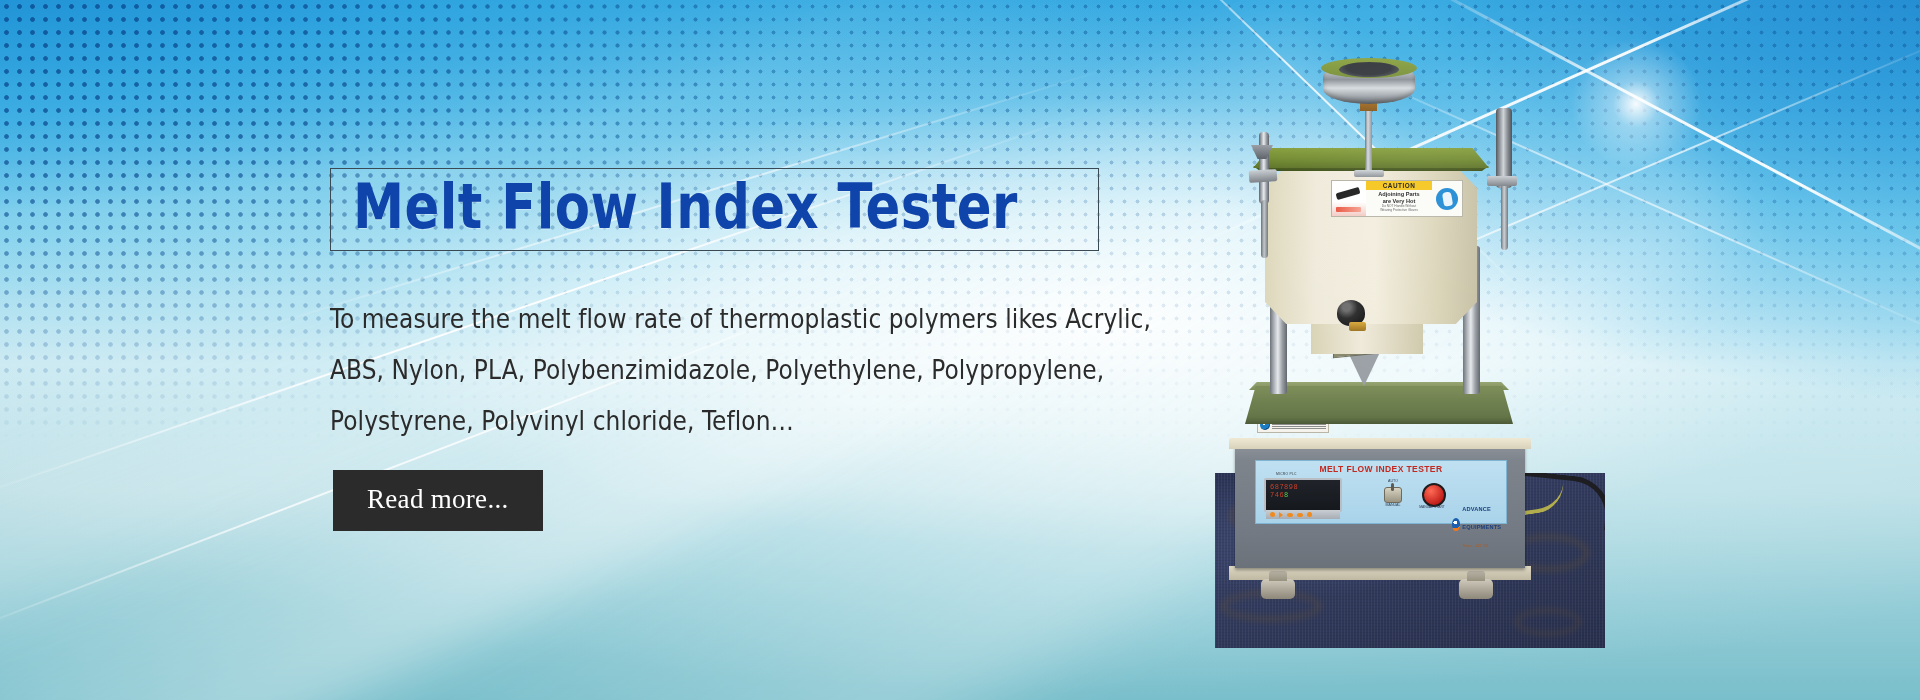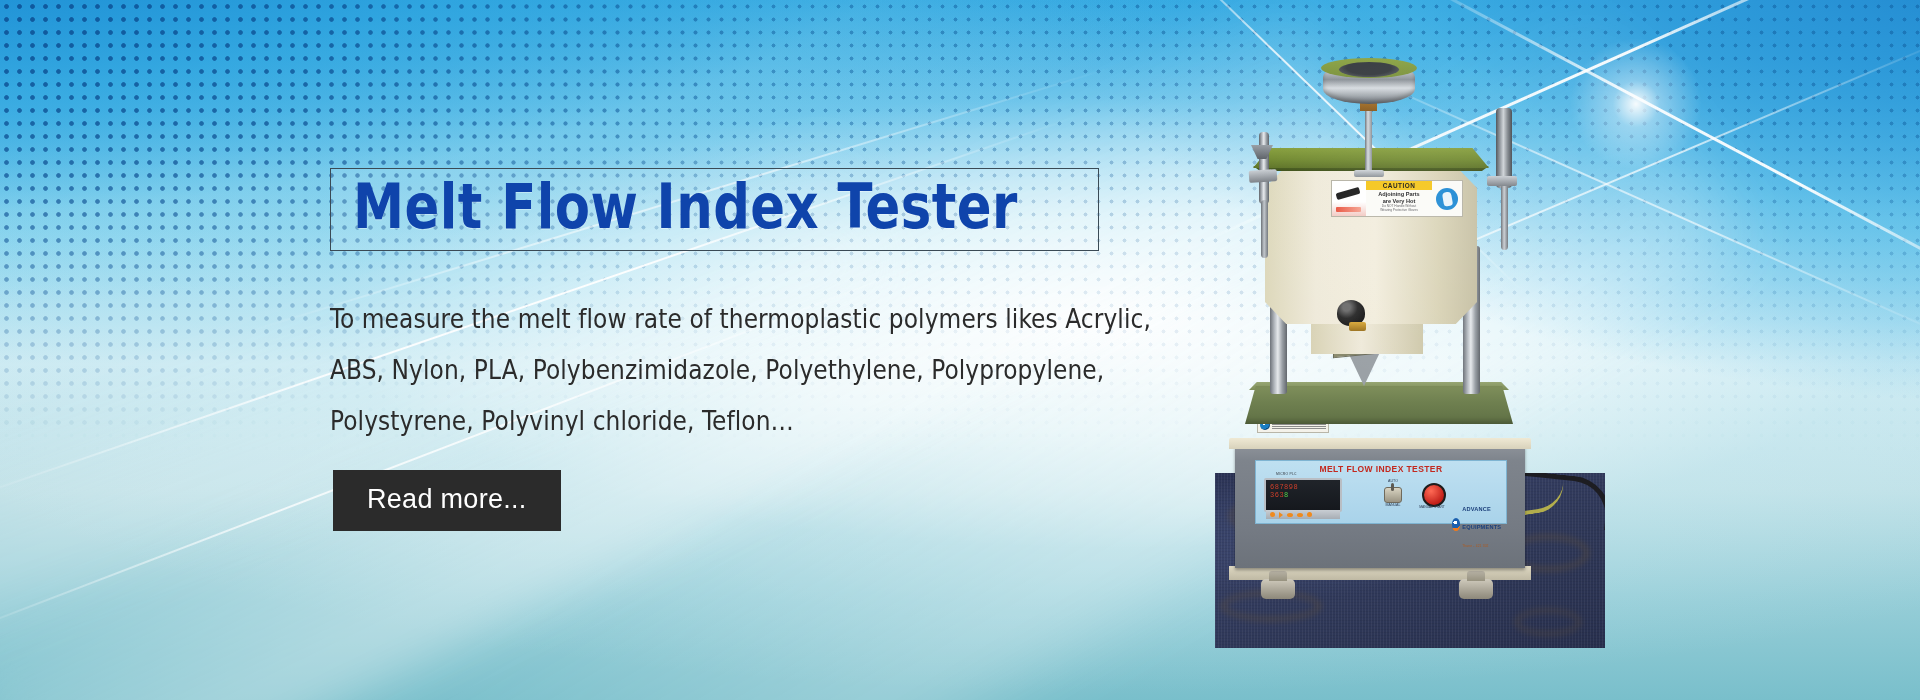--- a/index.html
+++ b/index.html
@@ -110,21 +110,21 @@
   }
   .desc span{display:block;white-space:nowrap;}
 
   .readmore{
     position:absolute;left:3px;top:302px;
     display:inline-block;
     background:#2b2b2b;
     color:#ffffff;
     border:0;
     padding:16px 34px 18px 34px;
-    font-family:Liberation Sans, sans-serif;
+    font-family:Liberation Serif, serif;
     font-size:27px;
     letter-spacing:.3px;
     cursor:pointer;
     line-height:1;
   }
 
   
   .product{position:absolute;left:1215px;top:50px;width:400px;height:600px;}
 
   
@@ -386,21 +386,21 @@
     <div class="base-body"></div>
     <div class="base-top-lip"></div>
 
     <div class="panel">
       <div class="panel-title">MELT FLOW INDEX TESTER</div>
 
       <div class="meter-label">MICRO PLC</div>
       <div class="meter">
         <div class="digits">
           <span>687898</span><br>
-          <span>363</span><span class="g">8</span>
+          <span>746</span><span class="g">8</span>
         </div>
         <div class="meter-btns">
           <span class="mb"></span>
           <span class="mb tri"></span>
           <span class="mb down"></span>
           <span class="mb up"></span>
           <span class="mb"></span>
         </div>
       </div>
 

